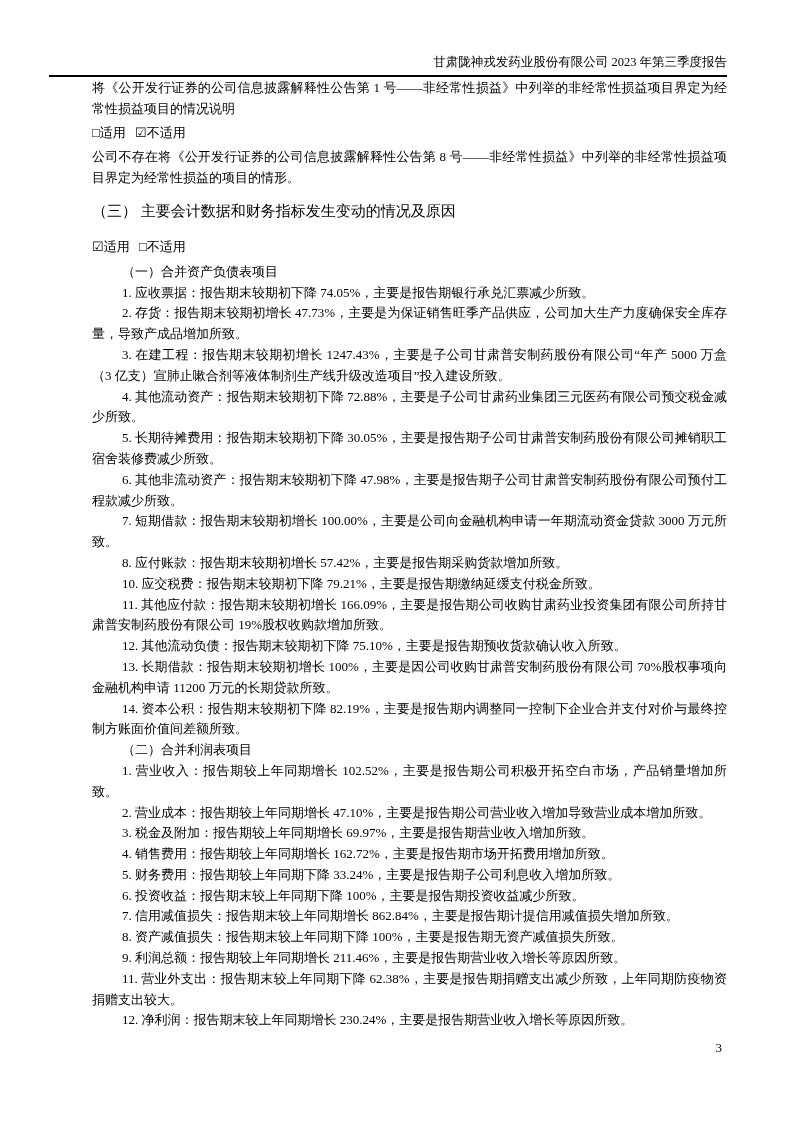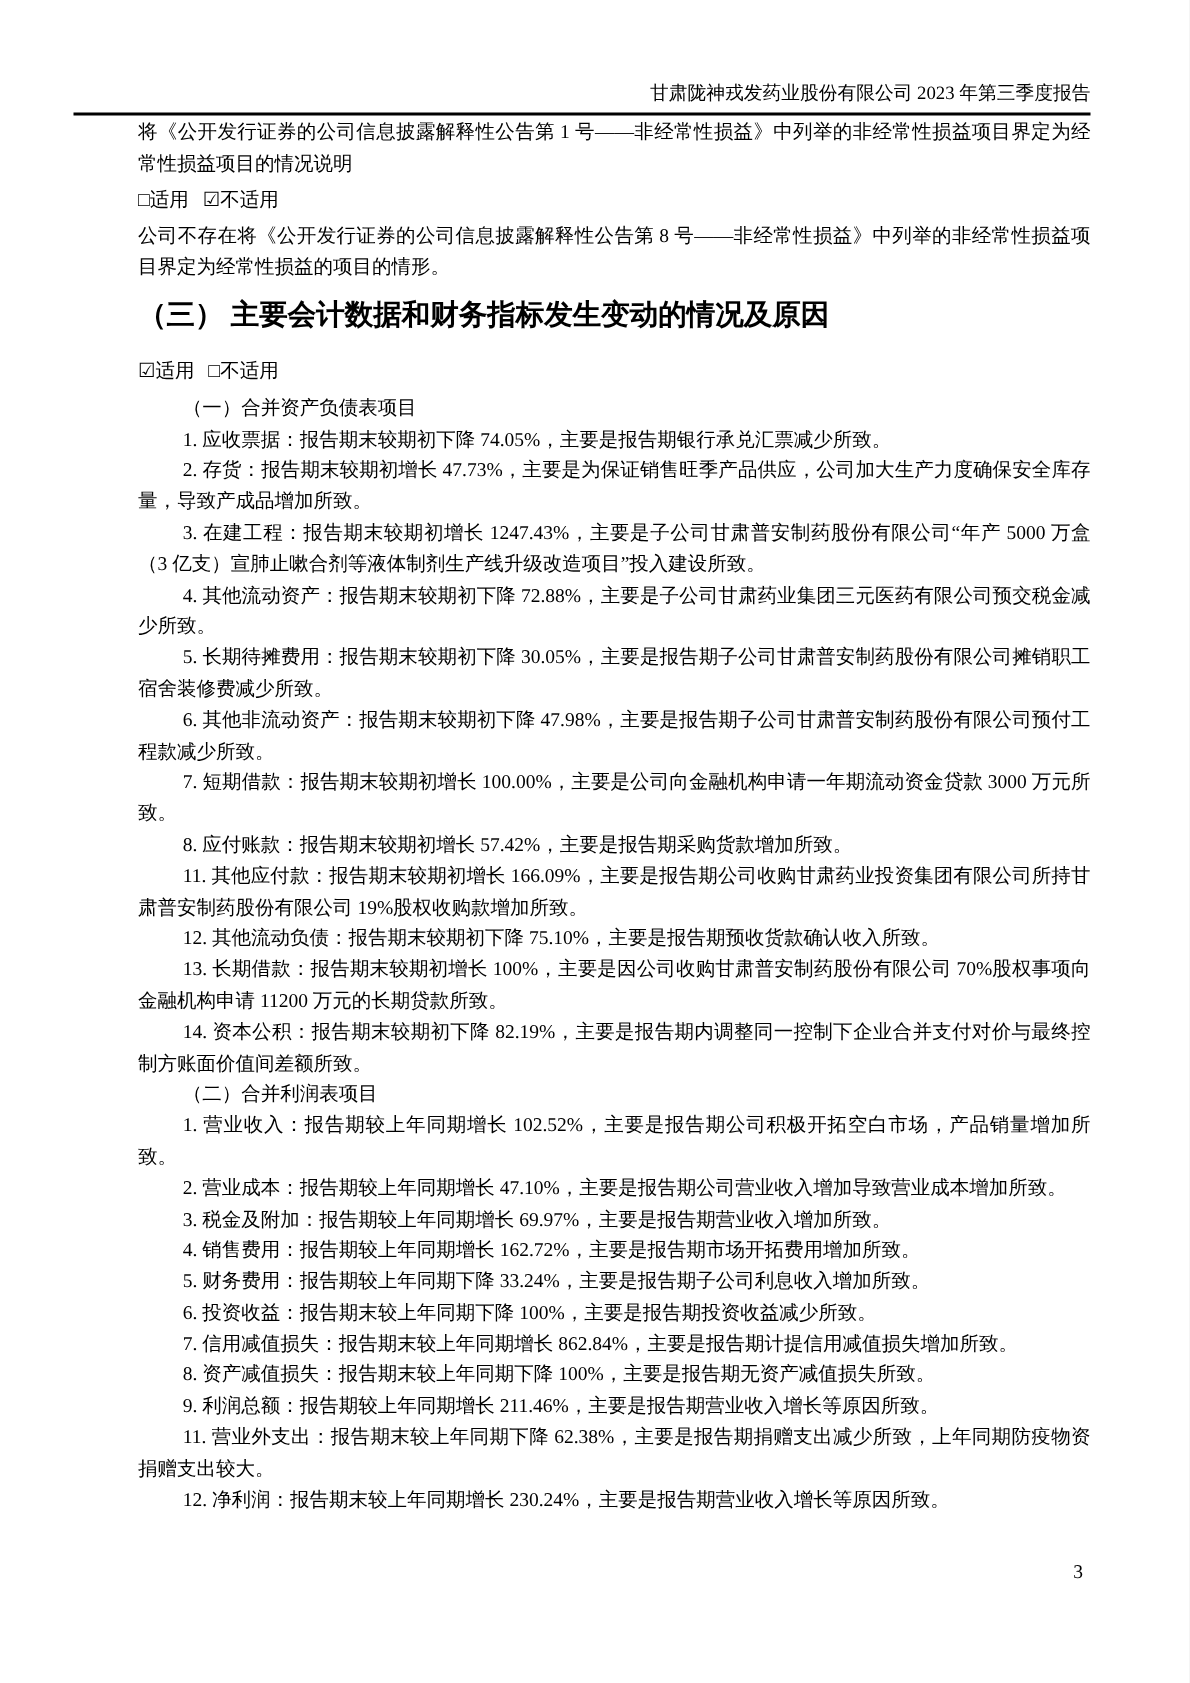--- a/index.html
+++ b/index.html
@@ -39,22 +39,22 @@
     text-align: justify;
     margin-left: 26px;
   }
   .content p {
     margin: 0;
   }
   .preamble p {
     margin: 0 0 3.5px 0;
   }
   .section-title {
-    font-size: 19px;
-    font-weight: bold;
+    font-size: 15px;
+    font-weight: normal;
     margin: 11px 0 15px 0;
     line-height: 22px;
     text-align: left;
   }
   .checkbox-line {
     text-align: left;
   }
   .checkbox-line .cbx {
     margin-right: 6px;
     font-family: Liberation Serif, serif;
@@ -103,20 +103,21 @@
     <div>
       <p class="indent">（一）合并资产负债表项目</p>
       <p class="indent">1. 应收票据：报告期末较期初下降 74.05%，主要是报告期银行承兑汇票减少所致。</p>
       <p class="indent">2. 存货：报告期末较期初增长 47.73%，主要是为保证销售旺季产品供应，公司加大生产力度确保安全库存量，导致产成品增加所致。</p>
       <p class="indent">3. 在建工程：报告期末较期初增长 1247.43%，主要是子公司甘肃普安制药股份有限公司“年产 5000 万盒（3 亿支）宣肺止嗽合剂等液体制剂生产线升级改造项目”投入建设所致。</p>
       <p class="indent">4. 其他流动资产：报告期末较期初下降 72.88%，主要是子公司甘肃药业集团三元医药有限公司预交税金减少所致。</p>
       <p class="indent">5. 长期待摊费用：报告期末较期初下降 30.05%，主要是报告期子公司甘肃普安制药股份有限公司摊销职工宿舍装修费减少所致。</p>
       <p class="indent">6. 其他非流动资产：报告期末较期初下降 47.98%，主要是报告期子公司甘肃普安制药股份有限公司预付工程款减少所致。</p>
       <p class="indent">7. 短期借款：报告期末较期初增长 100.00%，主要是公司向金融机构申请一年期流动资金贷款 3000 万元所致。</p>
       <p class="indent">8. 应付账款：报告期末较期初增长 57.42%，主要是报告期采购货款增加所致。</p>
+      <p class="indent">10. 应交税费：报告期末较期初下降 79.21%，主要是报告期缴纳延缓支付税金所致。</p>
       <p class="indent">11. 其他应付款：报告期末较期初增长 166.09%，主要是报告期公司收购甘肃药业投资集团有限公司所持甘肃普安制药股份有限公司 19%股权收购款增加所致。</p>
       <p class="indent">12. 其他流动负债：报告期末较期初下降 75.10%，主要是报告期预收货款确认收入所致。</p>
       <p class="indent">13. 长期借款：报告期末较期初增长 100%，主要是因公司收购甘肃普安制药股份有限公司 70%股权事项向金融机构申请 11200 万元的长期贷款所致。</p>
       <p class="indent">14. 资本公积：报告期末较期初下降 82.19%，主要是报告期内调整同一控制下企业合并支付对价与最终控制方账面价值间差额所致。</p>
     </div>
 
     <div>
       <p class="indent">（二）合并利润表项目</p>
       <p class="indent">1. 营业收入：报告期较上年同期增长 102.52%，主要是报告期公司积极开拓空白市场，产品销量增加所致。</p>
       <p class="indent">2. 营业成本：报告期较上年同期增长 47.10%，主要是报告期公司营业收入增加导致营业成本增加所致。</p>

